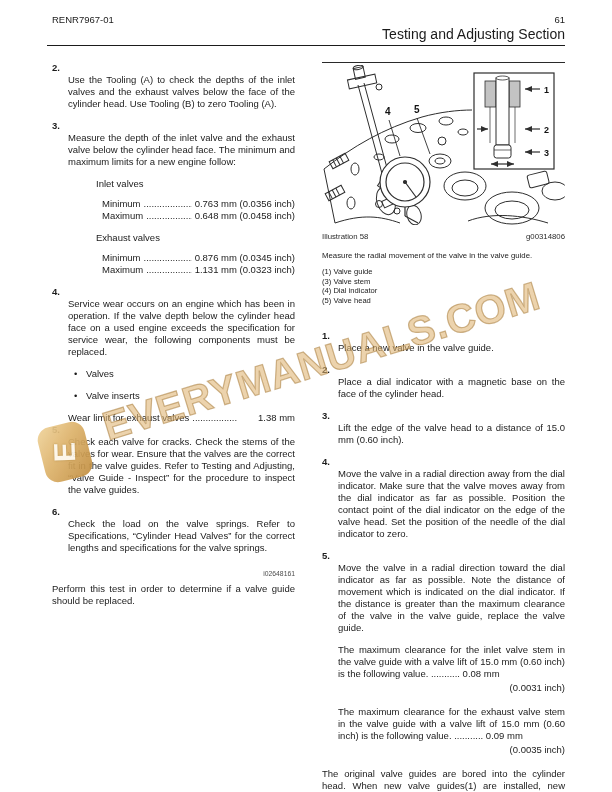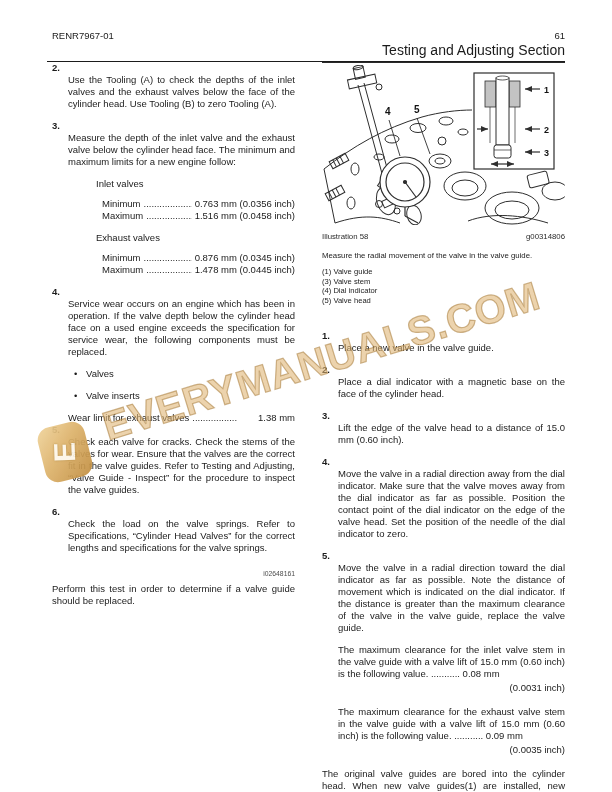--- a/index.html
+++ b/index.html
@@ -3,21 +3,21 @@
 <meta charset="utf-8">
 <style>
   * { margin:0; padding:0; box-sizing:border-box; }
   html,body { background:#888; }
   .page {
     position:relative; width:612px; height:792px; margin:0 auto;
     background:#ffffff; overflow:hidden;
     font-family:"Liberation Sans", sans-serif; color:#1b1b1b;
   }
   
-  .hdr { position:absolute; left:47px; right:47px; top:30px; }
+  .hdr { position:absolute; left:47px; right:47px; top:14px; }
   .hdr-row1 { display:flex; justify-content:space-between; font-size:9.5px; padding:0 0 0 5px; }
   .hdr-row2 { text-align:right; font-size:14px; margin-top:1px; }
   .hdr-rule { border-bottom:1.2px solid #1b1b1b; margin-top:3px; }
   
   .col { position:absolute; top:62px; width:243px; font-size:9.5px; line-height:12px; }
   .col-left  { left:52px; }
   .col-right { left:322px; }
   .step { display:flex; margin-bottom:10px; text-align:justify; }
   .step .num { font-weight:bold; flex:none; width:16px; }
   .step .txt { flex:1;margin-top:12px; }
@@ -92,35 +92,35 @@
     <div class="plain-label">Inlet valves</div>
     <div class="spec-group">
       <div class="spec">
         <span>Minimum</span>
         <span class="dots">..................................................</span>
         <span>0.763 mm (0.0356 inch)</span>
       </div>
       <div class="spec">
         <span>Maximum</span>
         <span class="dots">..................................................</span>
-        <span>1.516 mm (0.0458 inch)</span>
+        <span>0.648 mm (0.0458 inch)</span>
       </div>
     </div>
 
     <div class="plain-label">Exhaust valves</div>
     <div class="spec-group">
       <div class="spec">
         <span>Minimum</span>
         <span class="dots">..................................................</span>
         <span>0.876 mm (0.0345 inch)</span>
       </div>
       <div class="spec">
         <span>Maximum</span>
         <span class="dots">..................................................</span>
-        <span>1.478 mm (0.0445 inch)</span>
+        <span>1.131 mm (0.0323 inch)</span>
       </div>
     </div>
 
     <div class="step">
       <span class="num">4.</span>
       <span class="txt">Service wear occurs on an engine which has been in operation. If the valve depth below the cylinder head face on a used engine exceeds the specification for service wear, the following components must be replaced.</span>
     </div>
 
     <div class="bullet">
       <span class="b">•</span>

